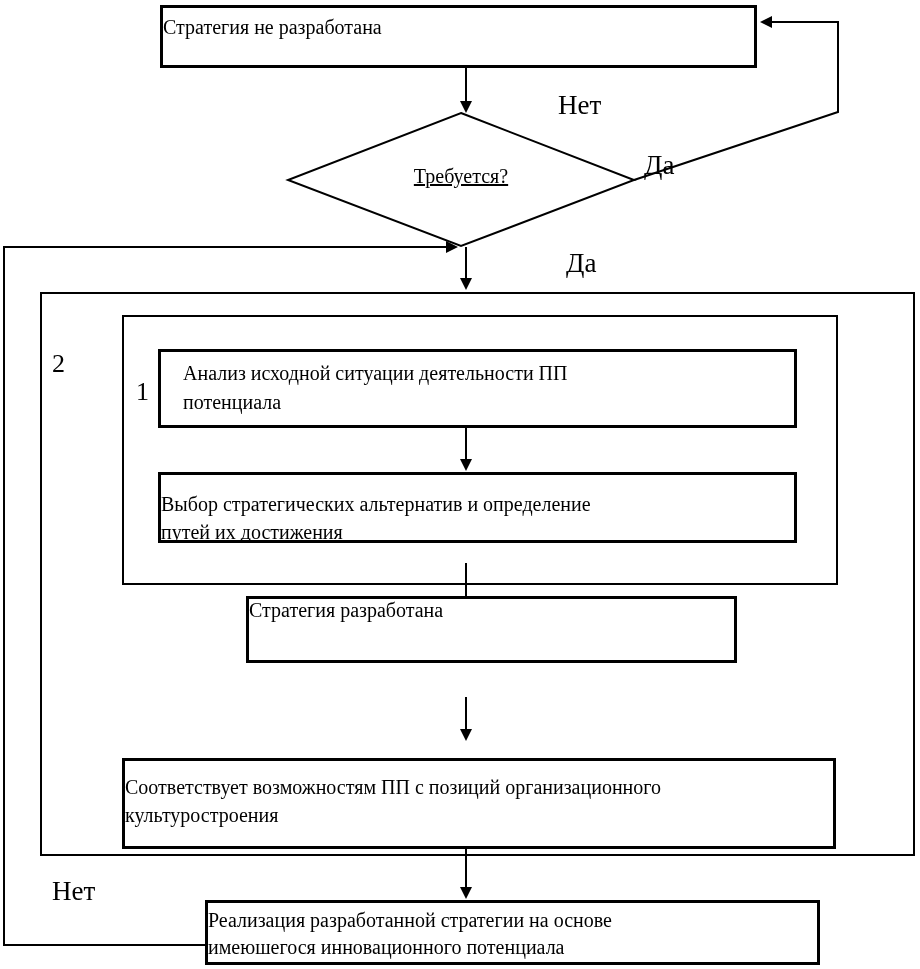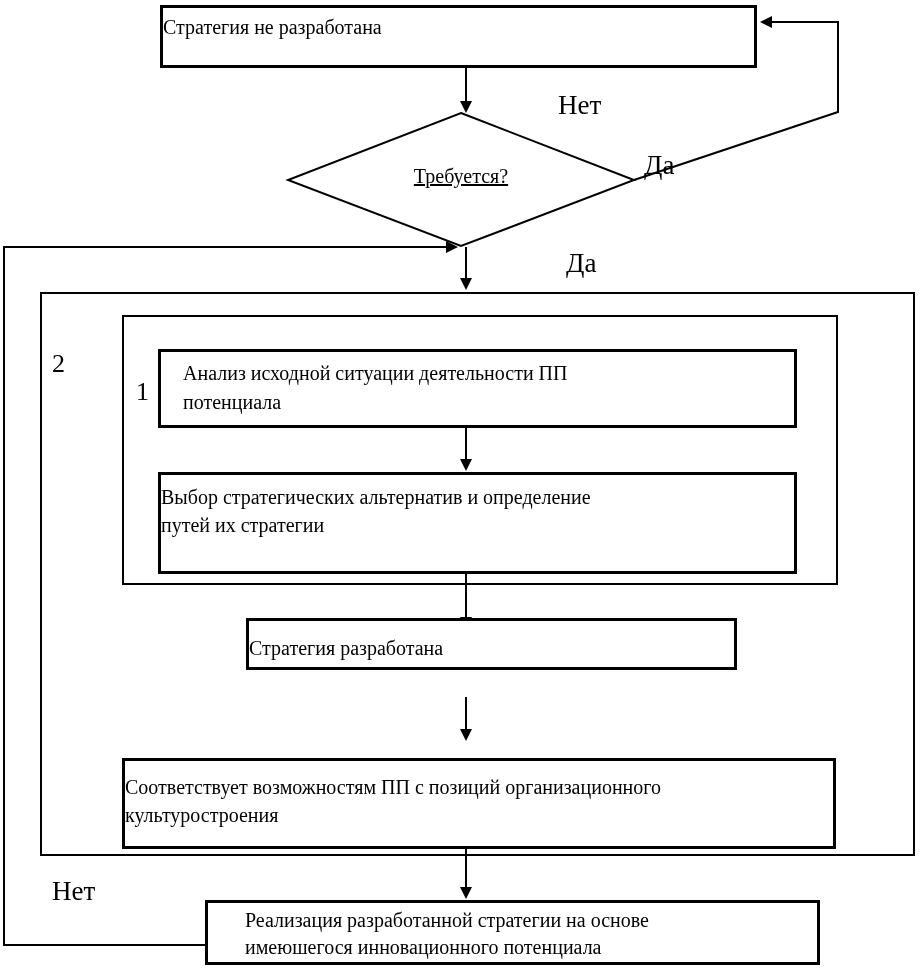--- a/index.html
+++ b/index.html
@@ -65,35 +65,35 @@
     <div class="ln">Стратегия не разработана</div>
   </div>
 
   <div class="diamond-label" style="left:311px;top:165px;text-decoration:underline;">Требуется?</div>
 
   <div class="node al" style="left:158px;top:337px;width:639px;height:79px;padding:7px 10px 0 22px;line-height:29px;margin-top:12px;">
     <div class="ln">Анализ исходной ситуации деятельности ПП</div>
     <div class="ln">потенциала</div>
   </div>
 
-  <div class="node" style="left:158px;top:472px;width:639px;height:102px;padding-top:8px;line-height:28px;">
+  <div class="node" style="left:158px;top:472px;width:639px;height:71px;padding-top:15px;line-height:28px;">
     <div class="ln">Выбор стратегических альтернатив и определение</div>
-    <div class="ln">путей их стратегии</div>
+    <div class="ln">путей их достижения</div>
   </div>
 
-  <div class="node" style="left:246px;top:618px;width:491px;height:52px;padding-top:16px;">
+  <div class="node" style="left:246px;top:596px;width:491px;height:67px;padding-top:0;">
     <div class="ln">Стратегия разработана</div>
   </div>
 
   <div class="node" style="left:122px;top:742px;width:714px;height:91px;padding-top:12px;line-height:28px;margin-top:16px;">
     <div class="ln">Соответствует возможностям ПП с позиций организационного</div>
     <div class="ln">культуростроения</div>
   </div>
 
-  <div class="node" style="left:205px;top:900px;width:615px;height:65px;padding-top:4px;line-height:27px;padding-left:37px;">
+  <div class="node" style="left:205px;top:900px;width:615px;height:65px;padding-top:4px;line-height:27px;">
     <div class="ln">Реализация разработанной стратегии на основе</div>
     <div class="ln">имеюшегося инновационного потенциала</div>
   </div>
 
   <div class="edge-label" style="left:558px;top:90px;">Нет</div>
   <div class="edge-label" style="left:644px;top:150px;">Да</div>
   <div class="edge-label" style="left:566px;top:248px;">Да</div>
   <div class="edge-label" style="left:52px;top:876px;">Нет</div>
 
 </div>

